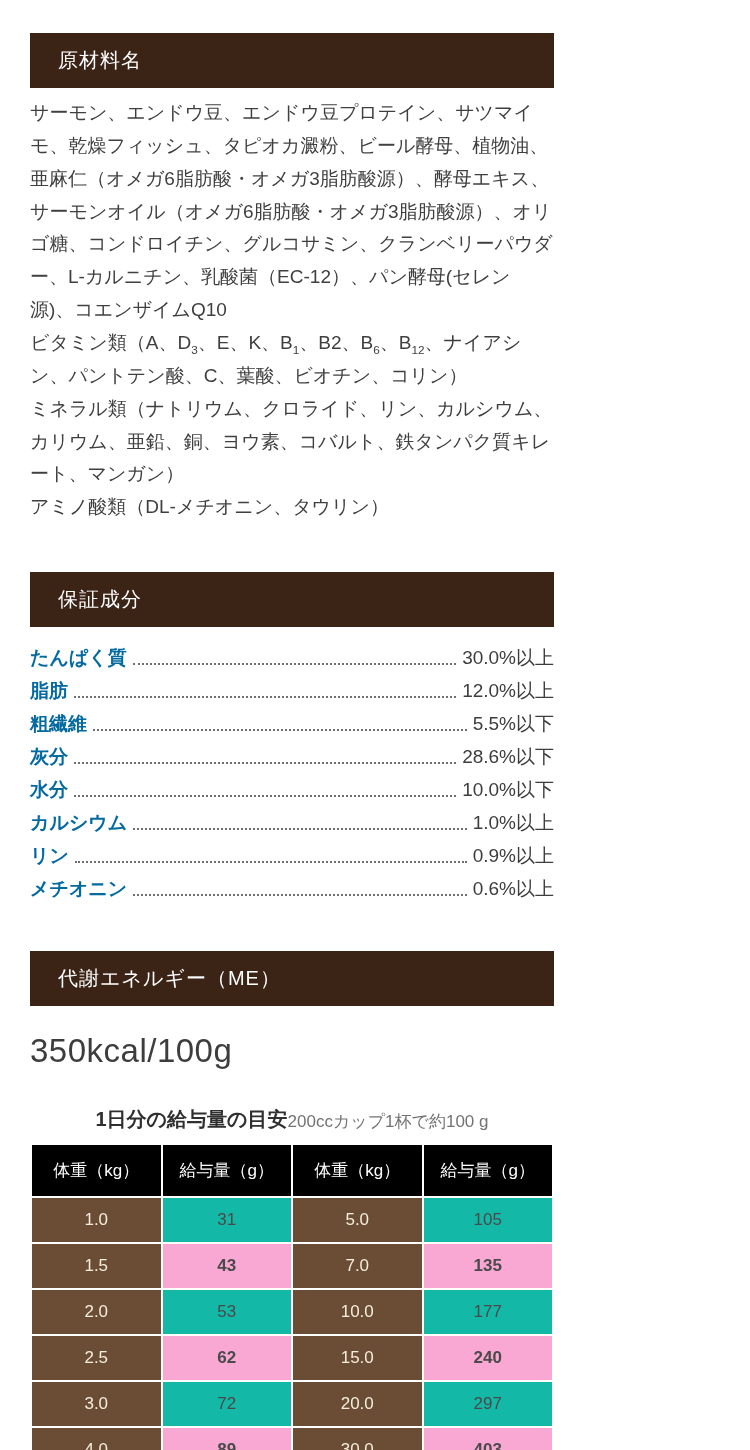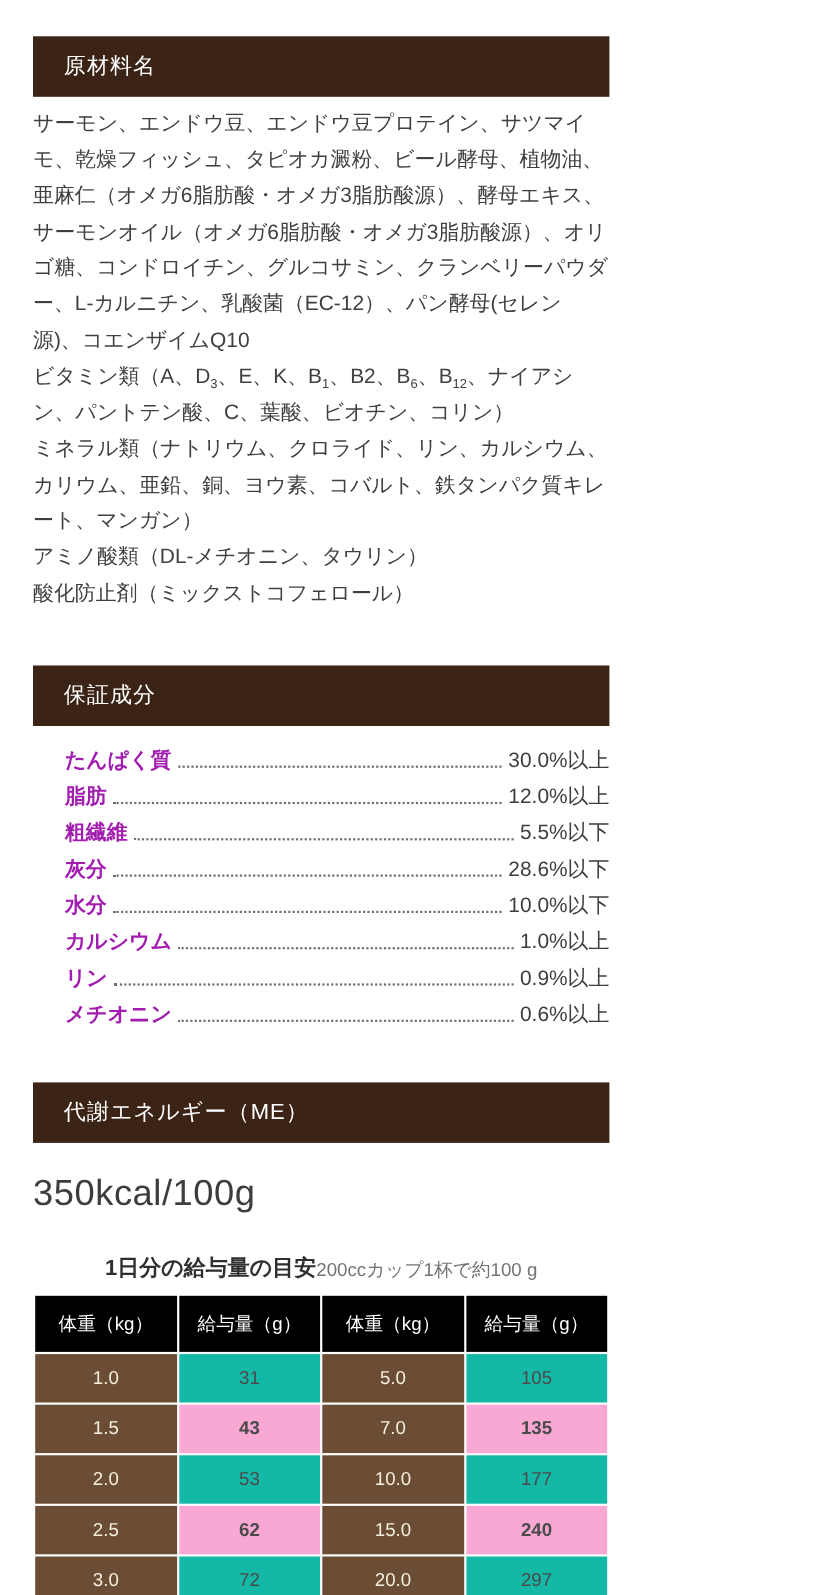--- a/index.html
+++ b/index.html
@@ -36,23 +36,22 @@
     margin:14px 0 46px 0;
   }
   .ga-row{
     display:flex;
     align-items:center;
     height:33px;
     font-size:19px;
   }
   .ga-label{
     font-weight:bold;
-    color:#a21caf;
+    color:#0369a1;
     white-space:nowrap;
-    margin-left:29px;
   }
   .ga-dots{
     flex:1;
     height:13px;
     border-bottom:2px dotted #6f6f6f;
     margin:0 6px;
   }
   .ga-value{
     white-space:nowrap;
     color:#3d3d3d;
@@ -124,21 +123,20 @@
 
   <div class="bar">
     <span>原材料名</span>
   </div>
 
   <div class="ing-block">
     <p>サーモン、エンドウ豆、エンドウ豆プロテイン、サツマイモ、乾燥フィッシュ、タピオカ澱粉、ビール酵母、植物油、亜麻仁（オメガ6脂肪酸・オメガ3脂肪酸源）、酵母エキス、サーモンオイル（オメガ6脂肪酸・オメガ3脂肪酸源）、オリゴ糖、コンドロイチン、グルコサミン、クランベリーパウダー、L-カルニチン、乳酸菌（EC-12）、パン酵母(セレン源)、コエンザイムQ10</p>
     <p><span>ビタミン類（A、D</span><sub>3</sub><span>、E、K、B</span><sub>1</sub><span>、B2、B</span><sub>6</sub><span>、B</span><sub>12</sub><span>、ナイアシン、パントテン酸、C、葉酸、ビオチン、コリン）</span></p>
     <p>ミネラル類（ナトリウム、クロライド、リン、カルシウム、カリウム、亜鉛、銅、ヨウ素、コバルト、鉄タンパク質キレート、マンガン）</p>
     <p>アミノ酸類（DL-メチオニン、タウリン）</p>
-    <p>酸化防止剤（ミックストコフェロール）</p>
   </div>
 
   <div class="bar">
     <span>保証成分</span>
   </div>
 
   <div class="ga-list">
     <div class="ga-row">
         <span class="ga-label">たんぱく質</span>
         <span class="ga-dots"></span>

